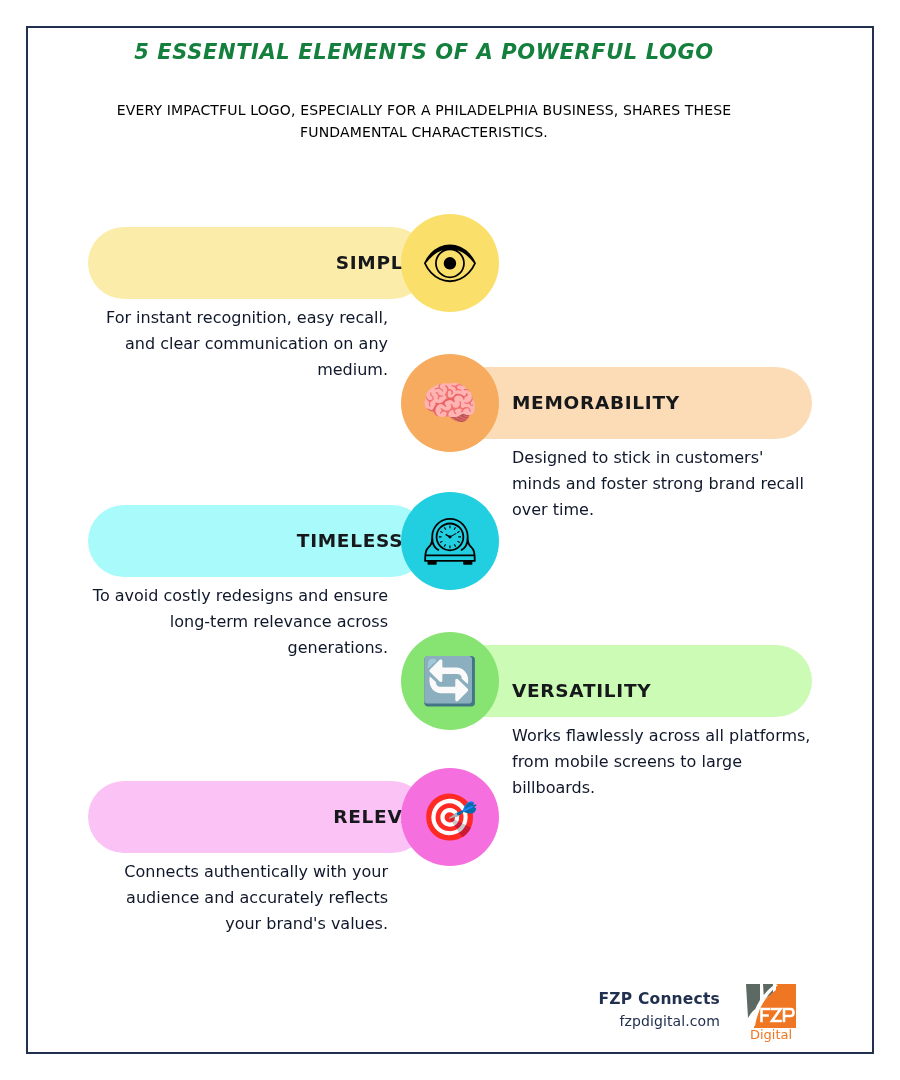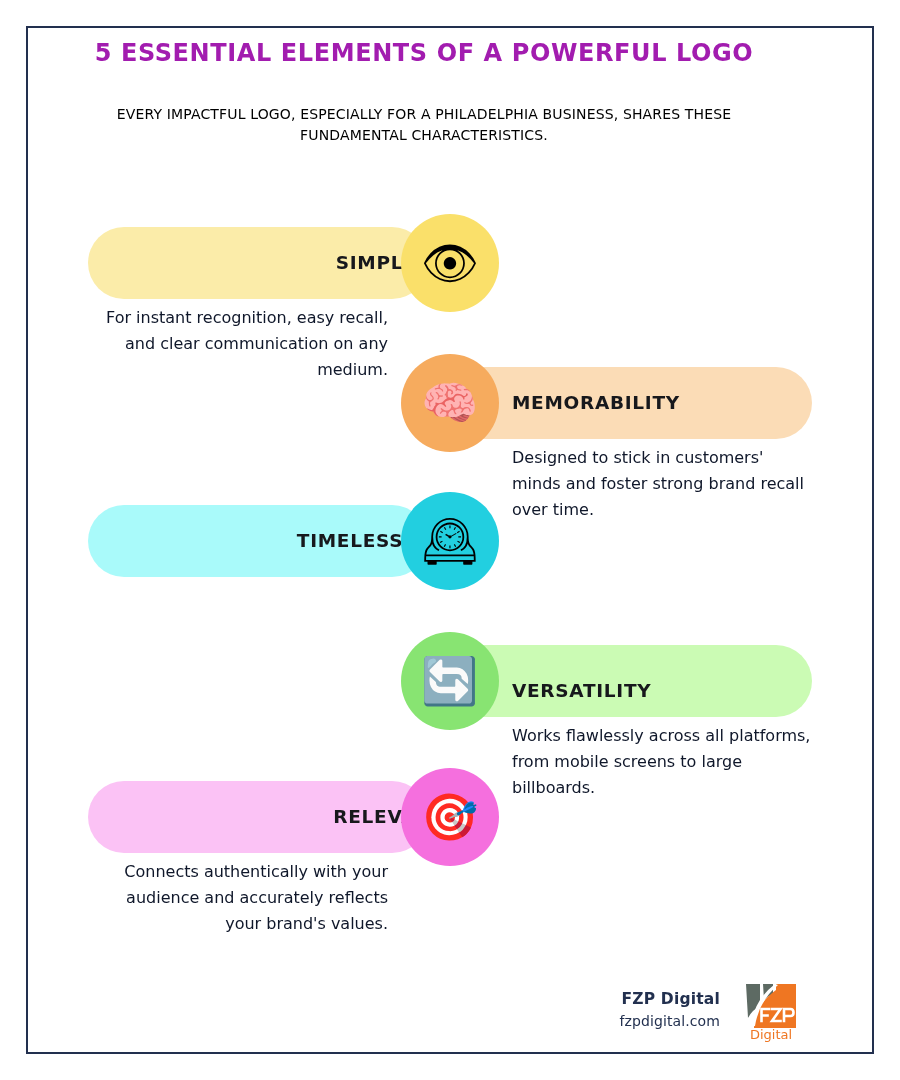--- a/index.html
+++ b/index.html
@@ -33,26 +33,27 @@
   
   #header {
     position: absolute;
     left: 60px;
     top: 40px;
     width: 728px;
     text-align: center;
   }
 
   #title {
-    font-size: 24px;
+    font-size: 21px;
     font-weight: 700;
     letter-spacing: 0.6px;
-    color: #a21caf;
+    color: #15803d;
     line-height: 1.15;
     white-space: nowrap;
+    font-style: italic;
   }
 
   #subtitle {
     margin-top: 36px;
     font-size: 14px;
     font-weight: 400;
     letter-spacing: 0.15px;
     color: #000000;
     line-height: 1.55;
     padding: 0 10px;
@@ -175,20 +176,21 @@
     </div>
     <div class="desc">Designed to stick in customers' minds and foster strong brand recall over time.</div>
   </div>
 
   <div class="row left" style="top:491px;">
     <div class="pill" style="background:#a9fafa;"></div>
     <div class="pill-label" style="top:14px;">TIMELESSNESS</div>
     <div class="circle" style="background:#22cfe0;">
       <span>🕰</span>
     </div>
+    <div class="desc">To avoid costly redesigns and ensure long-term relevance across generations.</div>
   </div>
 
   <div class="row right" style="top:631px;">
     <div class="pill" style="background:#cbfbb4;"></div>
     <div class="pill-label" style="top:24px;">VERSATILITY</div>
     <div class="circle" style="background:#88e472;">
       <span>🔄</span>
     </div>
     <div class="desc">Works flawlessly across all platforms, from mobile screens to large billboards.</div>
   </div>
@@ -197,21 +199,21 @@
     <div class="pill" style="background:#fbc2f5;"></div>
     <div class="pill-label" style="top:14px;">RELEVANCE</div>
     <div class="circle" style="background:#f56fde;">
       <span>🎯</span>
     </div>
     <div class="desc">Connects authentically with your audience and accurately reflects your brand's values.</div>
   </div>
 
   <div id="footer">
     <div id="footer-text">
-      <div id="brand-name">FZP Digital</div>
+      <div id="brand-name">FZP Connects</div>
       <div id="brand-url">fzpdigital.com</div>
     </div>
 
     <svg id="brand-logo" viewBox="0 0 58 66">
 
       <path d="M4 8 L18 8 L18 30 Q10 34 6 42 Z" fill="#5d6a63"></path>
       <path d="M21 8 L31 8 L31 18 Q26 20 22 24 Z" fill="#5d6a63"></path>
 
       <path d="M34 8 L54 8 L54 52 L12 52 Q12 30 34 14 Z" fill="#ef7622"></path>
 

